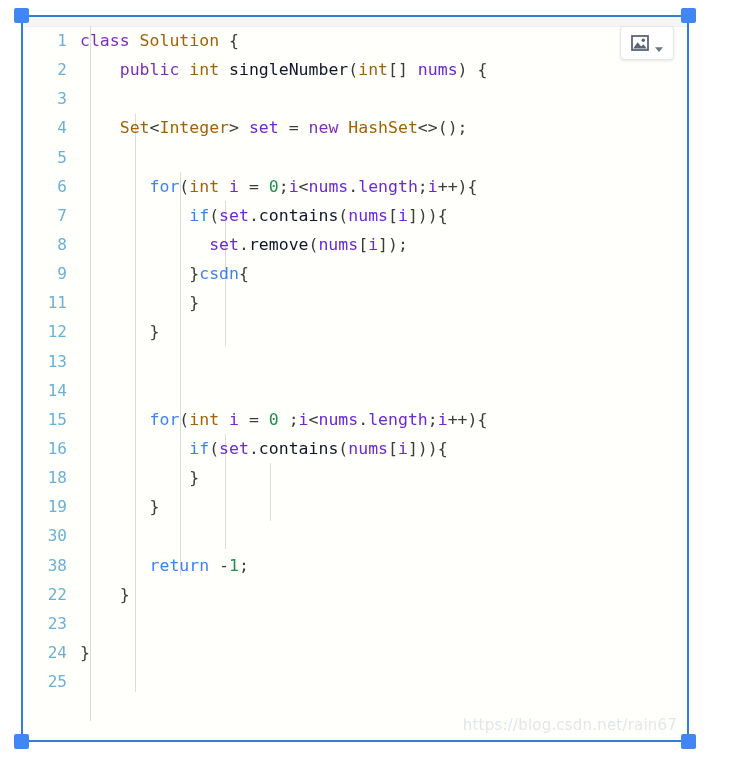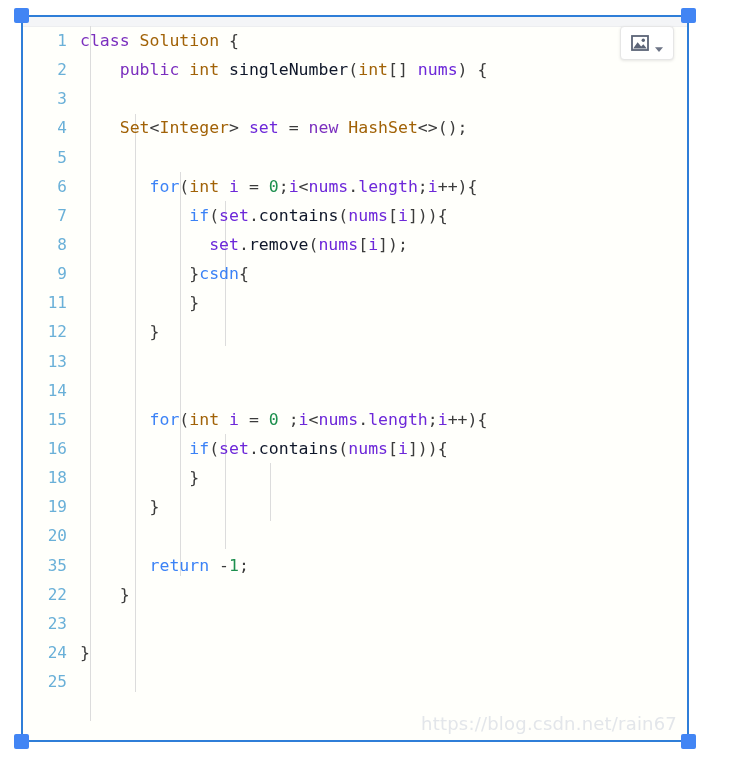--- a/index.html
+++ b/index.html
@@ -147,21 +147,21 @@
   .var  { color: #6d28d9; }  
   .num  { color: #1d8f4e; }  
   .pun  { color: #3b3b3b; }
 
   
   #watermark {
     position: absolute;
     right: 10px;
     bottom: 6px;
     font-family: "DejaVu Sans", sans-serif;
-    font-size: 18px;
+    font-size: 15px;
     color: #e3e6ea;
     letter-spacing: 0.2px;
     white-space: nowrap;
     z-index: 3;
     user-select: none;
   }
 </style>
 </head>
 <body>
 
@@ -190,22 +190,22 @@
         <div class="code-row"><span class="gutter">8</span><span class="code-text">             <span class="var">set</span><span class="pun">.</span><span class="fn">remove</span><span class="pun">(</span><span class="var">nums</span><span class="pun">[</span><span class="var">i</span><span class="pun">]);</span></span></div>
         <div class="code-row"><span class="gutter">9</span><span class="code-text">           <span class="pun">}</span><span class="kw2">csdn</span><span class="pun">{</span></span></div>
         <div class="code-row"><span class="gutter">11</span><span class="code-text">           <span class="pun">}</span></span></div>
         <div class="code-row"><span class="gutter">12</span><span class="code-text">       <span class="pun">}</span></span></div>
         <div class="code-row"><span class="gutter">13</span><span class="code-text"></span></div>
         <div class="code-row"><span class="gutter">14</span><span class="code-text"></span></div>
         <div class="code-row"><span class="gutter">15</span><span class="code-text">       <span class="kw2">for</span><span class="pun">(</span><span class="type">int</span> <span class="var">i</span> <span class="pun">=</span> <span class="num">0</span> <span class="pun">;</span><span class="var">i</span><span class="pun">&lt;</span><span class="var">nums</span><span class="pun">.</span><span class="var">length</span><span class="pun">;</span><span class="var">i</span><span class="pun">++){</span></span></div>
         <div class="code-row"><span class="gutter">16</span><span class="code-text">           <span class="kw2">if</span><span class="pun">(</span><span class="var">set</span><span class="pun">.</span><span class="fn">contains</span><span class="pun">(</span><span class="var">nums</span><span class="pun">[</span><span class="var">i</span><span class="pun">])){</span></span></div>
         <div class="code-row"><span class="gutter">18</span><span class="code-text">           <span class="pun">}</span></span></div>
         <div class="code-row"><span class="gutter">19</span><span class="code-text">       <span class="pun">}</span></span></div>
-        <div class="code-row"><span class="gutter">20</span><span class="code-text"></span></div>
-        <div class="code-row"><span class="gutter">35</span><span class="code-text">       <span class="kw2">return</span> <span class="pun">-</span><span class="num">1</span><span class="pun">;</span></span></div>
+        <div class="code-row"><span class="gutter">30</span><span class="code-text"></span></div>
+        <div class="code-row"><span class="gutter">38</span><span class="code-text">       <span class="kw2">return</span> <span class="pun">-</span><span class="num">1</span><span class="pun">;</span></span></div>
         <div class="code-row"><span class="gutter">22</span><span class="code-text">    <span class="pun">}</span></span></div>
         <div class="code-row"><span class="gutter">23</span><span class="code-text"></span></div>
         <div class="code-row"><span class="gutter">24</span><span class="code-text"><span class="pun">}</span></span></div>
         <div class="code-row"><span class="gutter">25</span><span class="code-text"></span></div>
       </div>
   </div>
 
   <div id="watermark">https://blog.csdn.net/rain67</div>
 </div>
 

